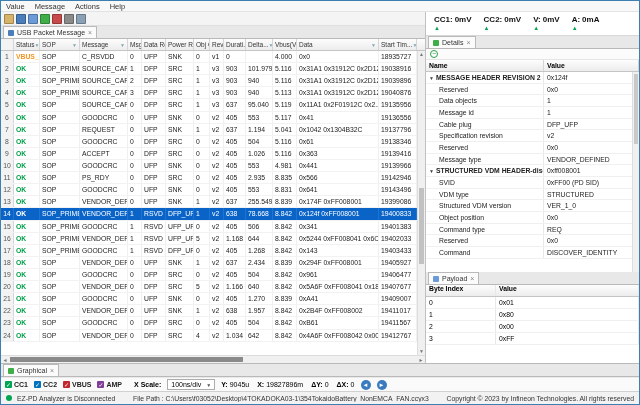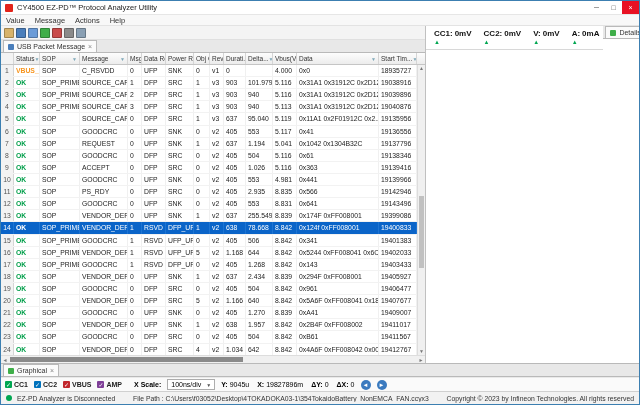--- a/index.html
+++ b/index.html
@@ -15,21 +15,21 @@
   .wbtn{width:17px;height:100%;display:flex;align-items:center;justify-content:center;font-size:7px;color:#444;}
   .wbtn.close{background:#e81123;color:#fff;}
 
   
   .menubar{height:11px;flex:0 0 auto;background:#f8f8f8;border-bottom:1px solid #e3e3e3;display:flex;align-items:center;font-size:7.5px;color:#333;}
   .menu-item{padding:0 5px;height:100%;display:flex;align-items:center;}
 
   
   .main{flex:1;display:flex;min-height:0;}
   .left-col{width:425px;flex:0 0 auto;display:flex;flex-direction:column;border-right:1px solid #c0c0c0;min-width:0;}
-  .right-col{flex:1;display:flex;flex-direction:row;min-width:0;}
+  .right-col{flex:1;display:flex;flex-direction:column;min-width:0;}
 
   
   .toolbar{height:14px;flex:0 0 auto;background:#f4f4f4;border-bottom:1px solid #e0e0e0;display:flex;align-items:center;padding-left:3px;gap:2px;}
   .tool-icon{width:10px;height:10px;border-radius:1px;border:1px solid rgba(0,0,0,.25);}
 
   
   .tabbar{height:13px;flex:0 0 auto;background:#e8e8e8;display:flex;align-items:flex-end;border-bottom:1px solid #b9b9b9;padding-left:2px;}
   .tab{height:12px;background:#fbfbfb;border:1px solid #b9b9b9;border-bottom:none;display:flex;align-items:center;padding:0 4px;font-size:7px;color:#333;gap:3px;white-space:nowrap;}
   .tab-icon{width:6px;height:6px;border-radius:1px;}
   .tab-close{color:#888;font-size:7px;line-height:7px;}
@@ -105,29 +105,20 @@
   .statusbar{height:13px;flex:0 0 auto;background:#f2f2f2;border-top:1px solid #d0d0d0;display:flex;align-items:center;font-size:6.8px;color:#333;padding:0 5px;gap:5px;}
   .dot{width:6px;height:6px;border-radius:50%;background:#00a651;flex:0 0 auto;}
   .sb-center{flex:1;text-align:center;white-space:nowrap;overflow:hidden;}
   .sb-right{white-space:nowrap;}
 </style>
 </head>
 <body>
 
 <div class="window">
 
-  <div class="titlebar">
-    <span class="app-icon"></span>
-    <span class="title">CY4500 EZ-PD™ Protocol Analyzer Utility</span>
-    <div class="winbtns">
-      <span class="wbtn">─</span>
-      <span class="wbtn">□</span>
-      <span class="wbtn close">×</span>
-    </div>
-  </div>
 
   <div class="menubar">
     <span class="menu-item">Value</span>
     <span class="menu-item">Message</span>
     <span class="menu-item">Actions</span>
     <span class="menu-item">Help</span>
   </div>
 
   <div class="main">
 

